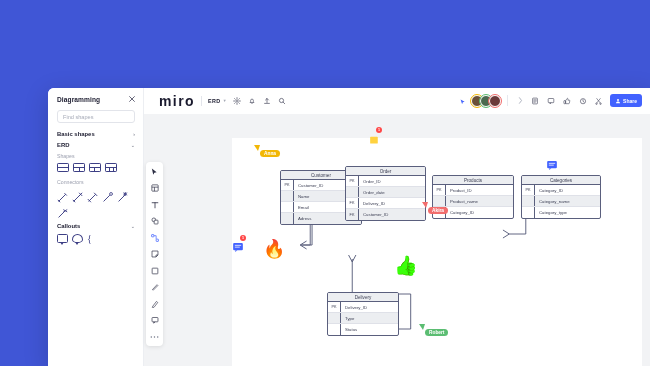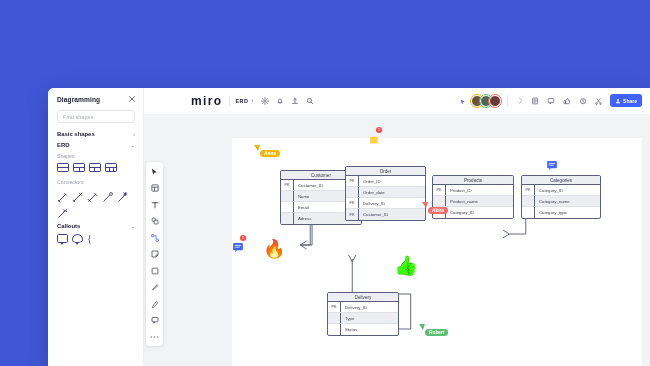--- a/index.html
+++ b/index.html
@@ -54,21 +54,21 @@
   .callout.round{ border-radius:50% 50% 50% 50%/60% 60% 40% 40%; }
   .brace{ font-size:10px; color:#3d3f85; line-height:9px; font-family:"Liberation Serif", serif;}
 
   
   #topbar{ position:absolute; left:96px; top:0; right:0; height:26px; background:#fff; }
   .tb-left{
     position:absolute; left:10px; top:4px; height:17px;
     display:flex; align-items:center; gap:0px; background:#fff;
     border-radius:4px; padding:0 5px;
   }
-  .miro-logo{ font-size:12px; font-weight:700; color:#1a1a2e; letter-spacing:1.4px;margin-left:32px; }
+  .miro-logo{ font-size:14px; font-weight:700; color:#1a1a2e; letter-spacing:1.4px; }
   .tb-div{ width:1px; height:10px; background:#e3e5eb; margin:0 6px; }
   .erd-chip{ font-size:5.4px; font-weight:700; color:#1a1a2e; letter-spacing:.4px; }
   .erd-chev{ font-size:4.6px; color:#a6aab6; margin-left:3px; }
   .tb-ico{ margin-left:7px; cursor:pointer; display:flex; align-items:center; }
   .tb-right{
     position:absolute; right:8px; top:4px; height:17px; display:flex; align-items:center; gap:0;
   }
   .cursor-mini{ margin-right:4px; }
   .avatars{ display:flex; align-items:center; }
   .av{ width:12px; height:12px; border-radius:50%; border:1.3px solid #fff; margin-left:-3px; position:relative;}

